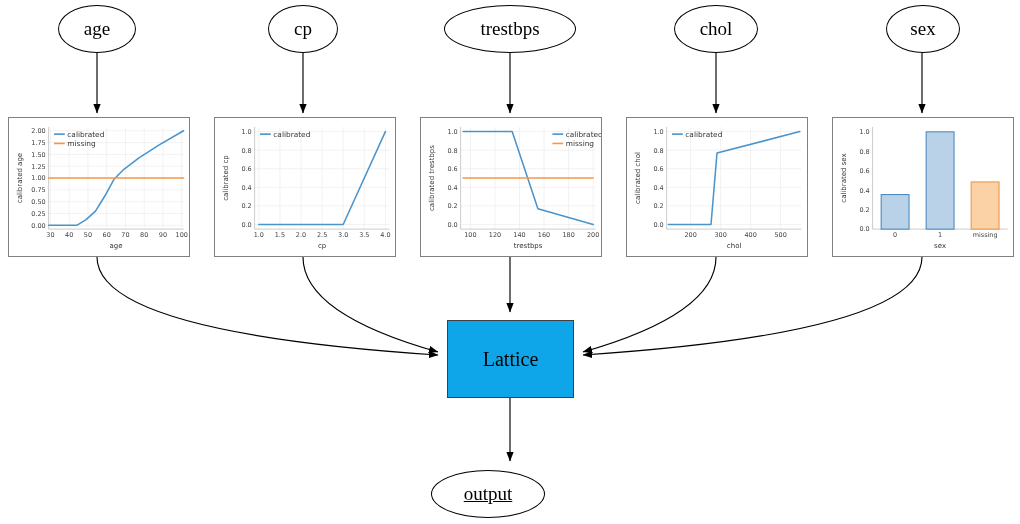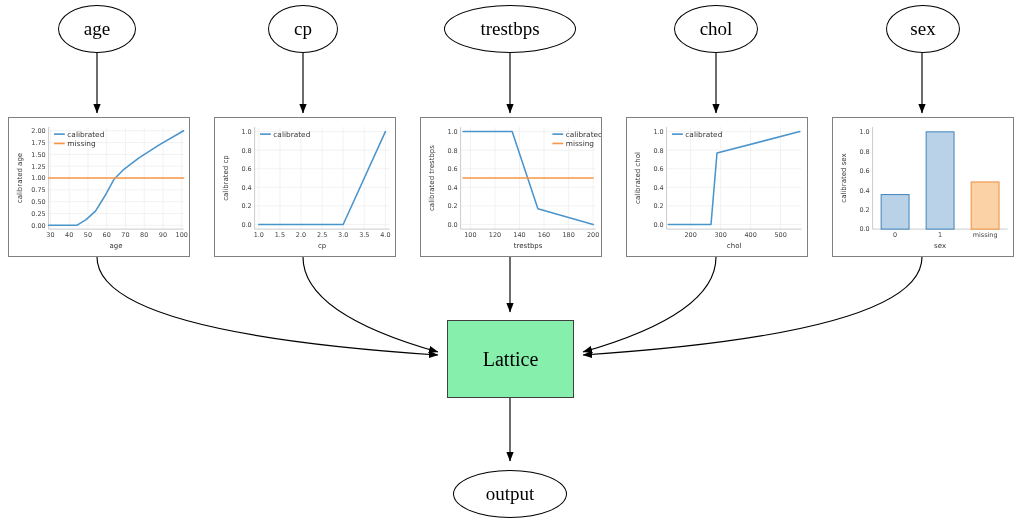--- a/index.html
+++ b/index.html
@@ -10,21 +10,21 @@
 
   
   .node-ellipse{
     position:absolute;display:flex;align-items:center;justify-content:center;
     border:1.1px solid #000;border-radius:50%;background:#fff;
     font-family:"Liberation Serif", serif;font-size:19px;color:#000;
     box-sizing:border-box;
   }
   .node-box{
     position:absolute;display:flex;align-items:center;justify-content:center;
-    border:1.1px solid #3f3f3f;background:#86efac;
+    border:1.1px solid #3f3f3f;background:#0ea5e9;
     font-family:"Liberation Serif", serif;font-size:20px;color:#000;
     box-sizing:border-box;
   }
 
   
   .panel{
     position:absolute;background:#ffffff;border:1.4px solid #808080;
     box-sizing:border-box;overflow:hidden;
   }
   .plot-wrap{position:absolute;left:0;top:0;width:100%;height:100%;}
@@ -78,21 +78,21 @@
     <span>chol</span>
   </div>
   <div class="node-ellipse" style="left:886px;top:5px;width:74px;height:48px;">
     <span>sex</span>
   </div>
 
   <div class="node-box" style="left:447px;top:320px;width:127px;height:78px;">
     <span>Lattice</span>
   </div>
 
-  <div class="node-ellipse" style="left:453px;top:470px;width:114px;height:48px;">
+  <div class="node-ellipse" style="left:431px;top:470px;width:114px;height:48px;text-decoration:underline;">
     <span>output</span>
   </div>
 
   <div class="panel" style="left:8px;top:117px;width:182px;height:140px;">
     <div class="plot-wrap">
       <svg class="plot-svg" viewBox="0 0 100 77" preserveAspectRatio="none">
           <rect x="22" y="5" width="75" height="57" fill="#ffffff"></rect>
           <line x1="22" y1="59.888888888888886" x2="97" y2="59.888888888888886" class="gridline"></line>
           <line x1="22" y1="53.29166666666667" x2="97" y2="53.29166666666667" class="gridline"></line>
           <line x1="22" y1="46.69444444444444" x2="97" y2="46.69444444444444" class="gridline"></line>

